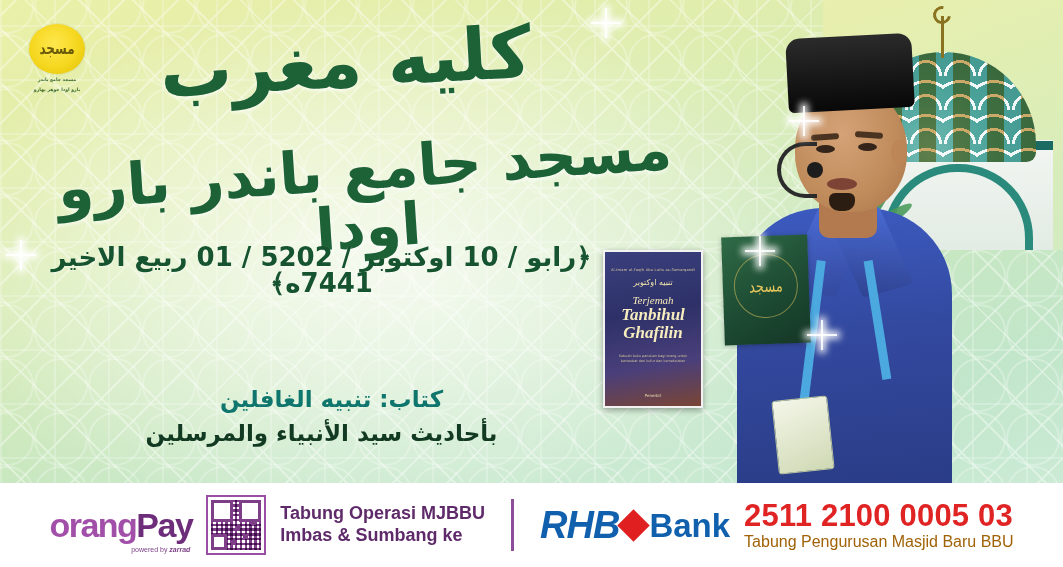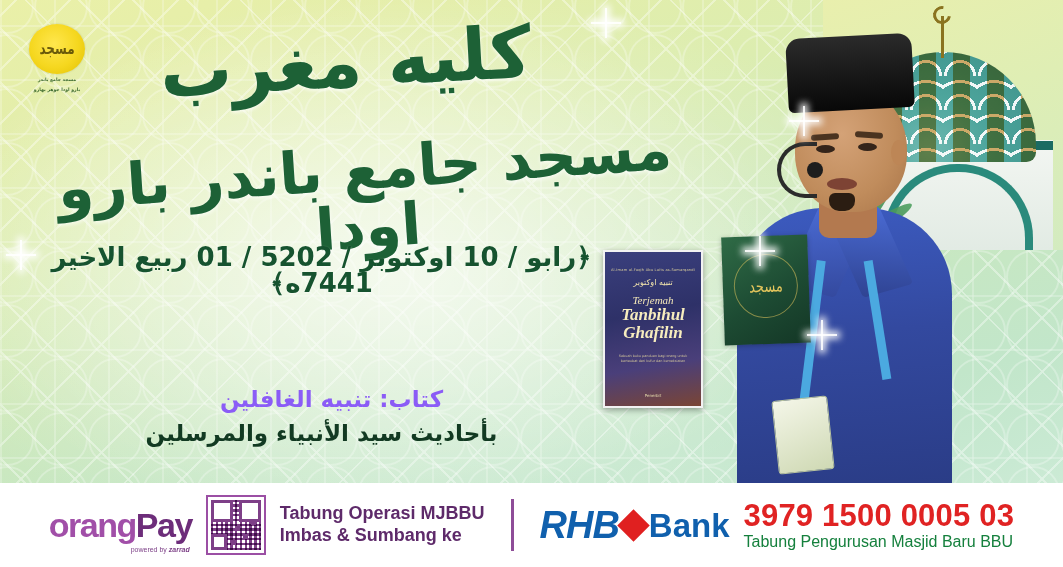--- a/index.html
+++ b/index.html
@@ -175,21 +175,21 @@
 
   .date-line { position:absolute; left:0; right:420px; top:244px; text-align:center;
     color:#16532f; font-size:26px; line-height:1; font-weight:bold;
     text-shadow:0 1px 2px rgba(255,255,255,.6); }
 
   .by-label { position:absolute; left:0; right:392px; top:306px; text-align:center;
     color:#16532f; font-size:21px; font-weight:bold; line-height:1; }
   .speaker-name { position:absolute; left:0; right:392px; top:332px; text-align:center;
     color:#0f2f1b; font-size:36px; font-weight:bold; line-height:1.1; }
   .kitab { position:absolute; left:0; right:400px; top:386px; text-align:center;
-    color:#8b5cf6; font-size:23px; font-weight:bold; line-height:1.15; }
+    color:#0f766e; font-size:23px; font-weight:bold; line-height:1.15; }
   .kitab2 { position:absolute; left:0; right:420px; top:420px; text-align:center;
     color:#123a22; font-size:23px; font-weight:bold; line-height:1.15; }
 
   
   .footer { position:absolute; left:0; right:0; bottom:0; height:84px; background:#fff;
     display:flex; align-items:center; }
   .foot-inner { display:flex; align-items:center; width:100%;
     justify-content:center; gap:0; }
   .toyyib-group { display:flex; align-items:center; gap:14px; }
   .toyyib-logo { font-size:34px; font-weight:bold; letter-spacing:-1.5px;
@@ -221,21 +221,21 @@
   .rhb-logo { display:flex; align-items:center; font-weight:bold; line-height:1; }
   .rhb-r { color:#1060ad; font-size:38px; font-style:italic; letter-spacing:-1px;
     font-family:"Liberation Sans", sans-serif; }
   .rhb-dia { width:23px; height:23px; background:#e02020; transform:rotate(45deg);
     margin:0 4px 0 3px; }
   .rhb-bank { color:#1060ad; font-size:33px; font-family:"Liberation Sans", sans-serif;
     font-weight:bold; }
   .acct { line-height:1.1; }
   .acct-no { color:#e02323; font-size:31px; font-weight:bold; letter-spacing:.2px;
     white-space:nowrap; }
-  .acct-lbl { color:#15803d; font-size:16px; white-space:nowrap; }
+  .acct-lbl { color:#a16207; font-size:16px; white-space:nowrap; }
 </style>
 </head>
 <body>
 
 <div id="poster">
 
   <div class="bg-base"></div>
   <div class="bg-pattern"></div>
   <div class="bg-pattern2" id="rosettes">
       <div class="rosette" style="left: -20px; top: -20px;"></div>
@@ -588,20 +588,20 @@
 
       <div class="divider"></div>
 
       <div class="rhb-group">
         <div class="rhb-logo">
           <span class="rhb-r">RHB</span>
           <span class="rhb-dia"></span>
           <span class="rhb-bank">Bank</span>
         </div>
         <div class="acct">
-          <div class="acct-no">3979 1500 0005 03</div>
+          <div class="acct-no">2511 2100 0005 03</div>
           <div class="acct-lbl">Tabung Pengurusan Masjid Baru BBU</div>
         </div>
       </div>
 
     </div>
   </div>
 </div>
 
 </body></html>

